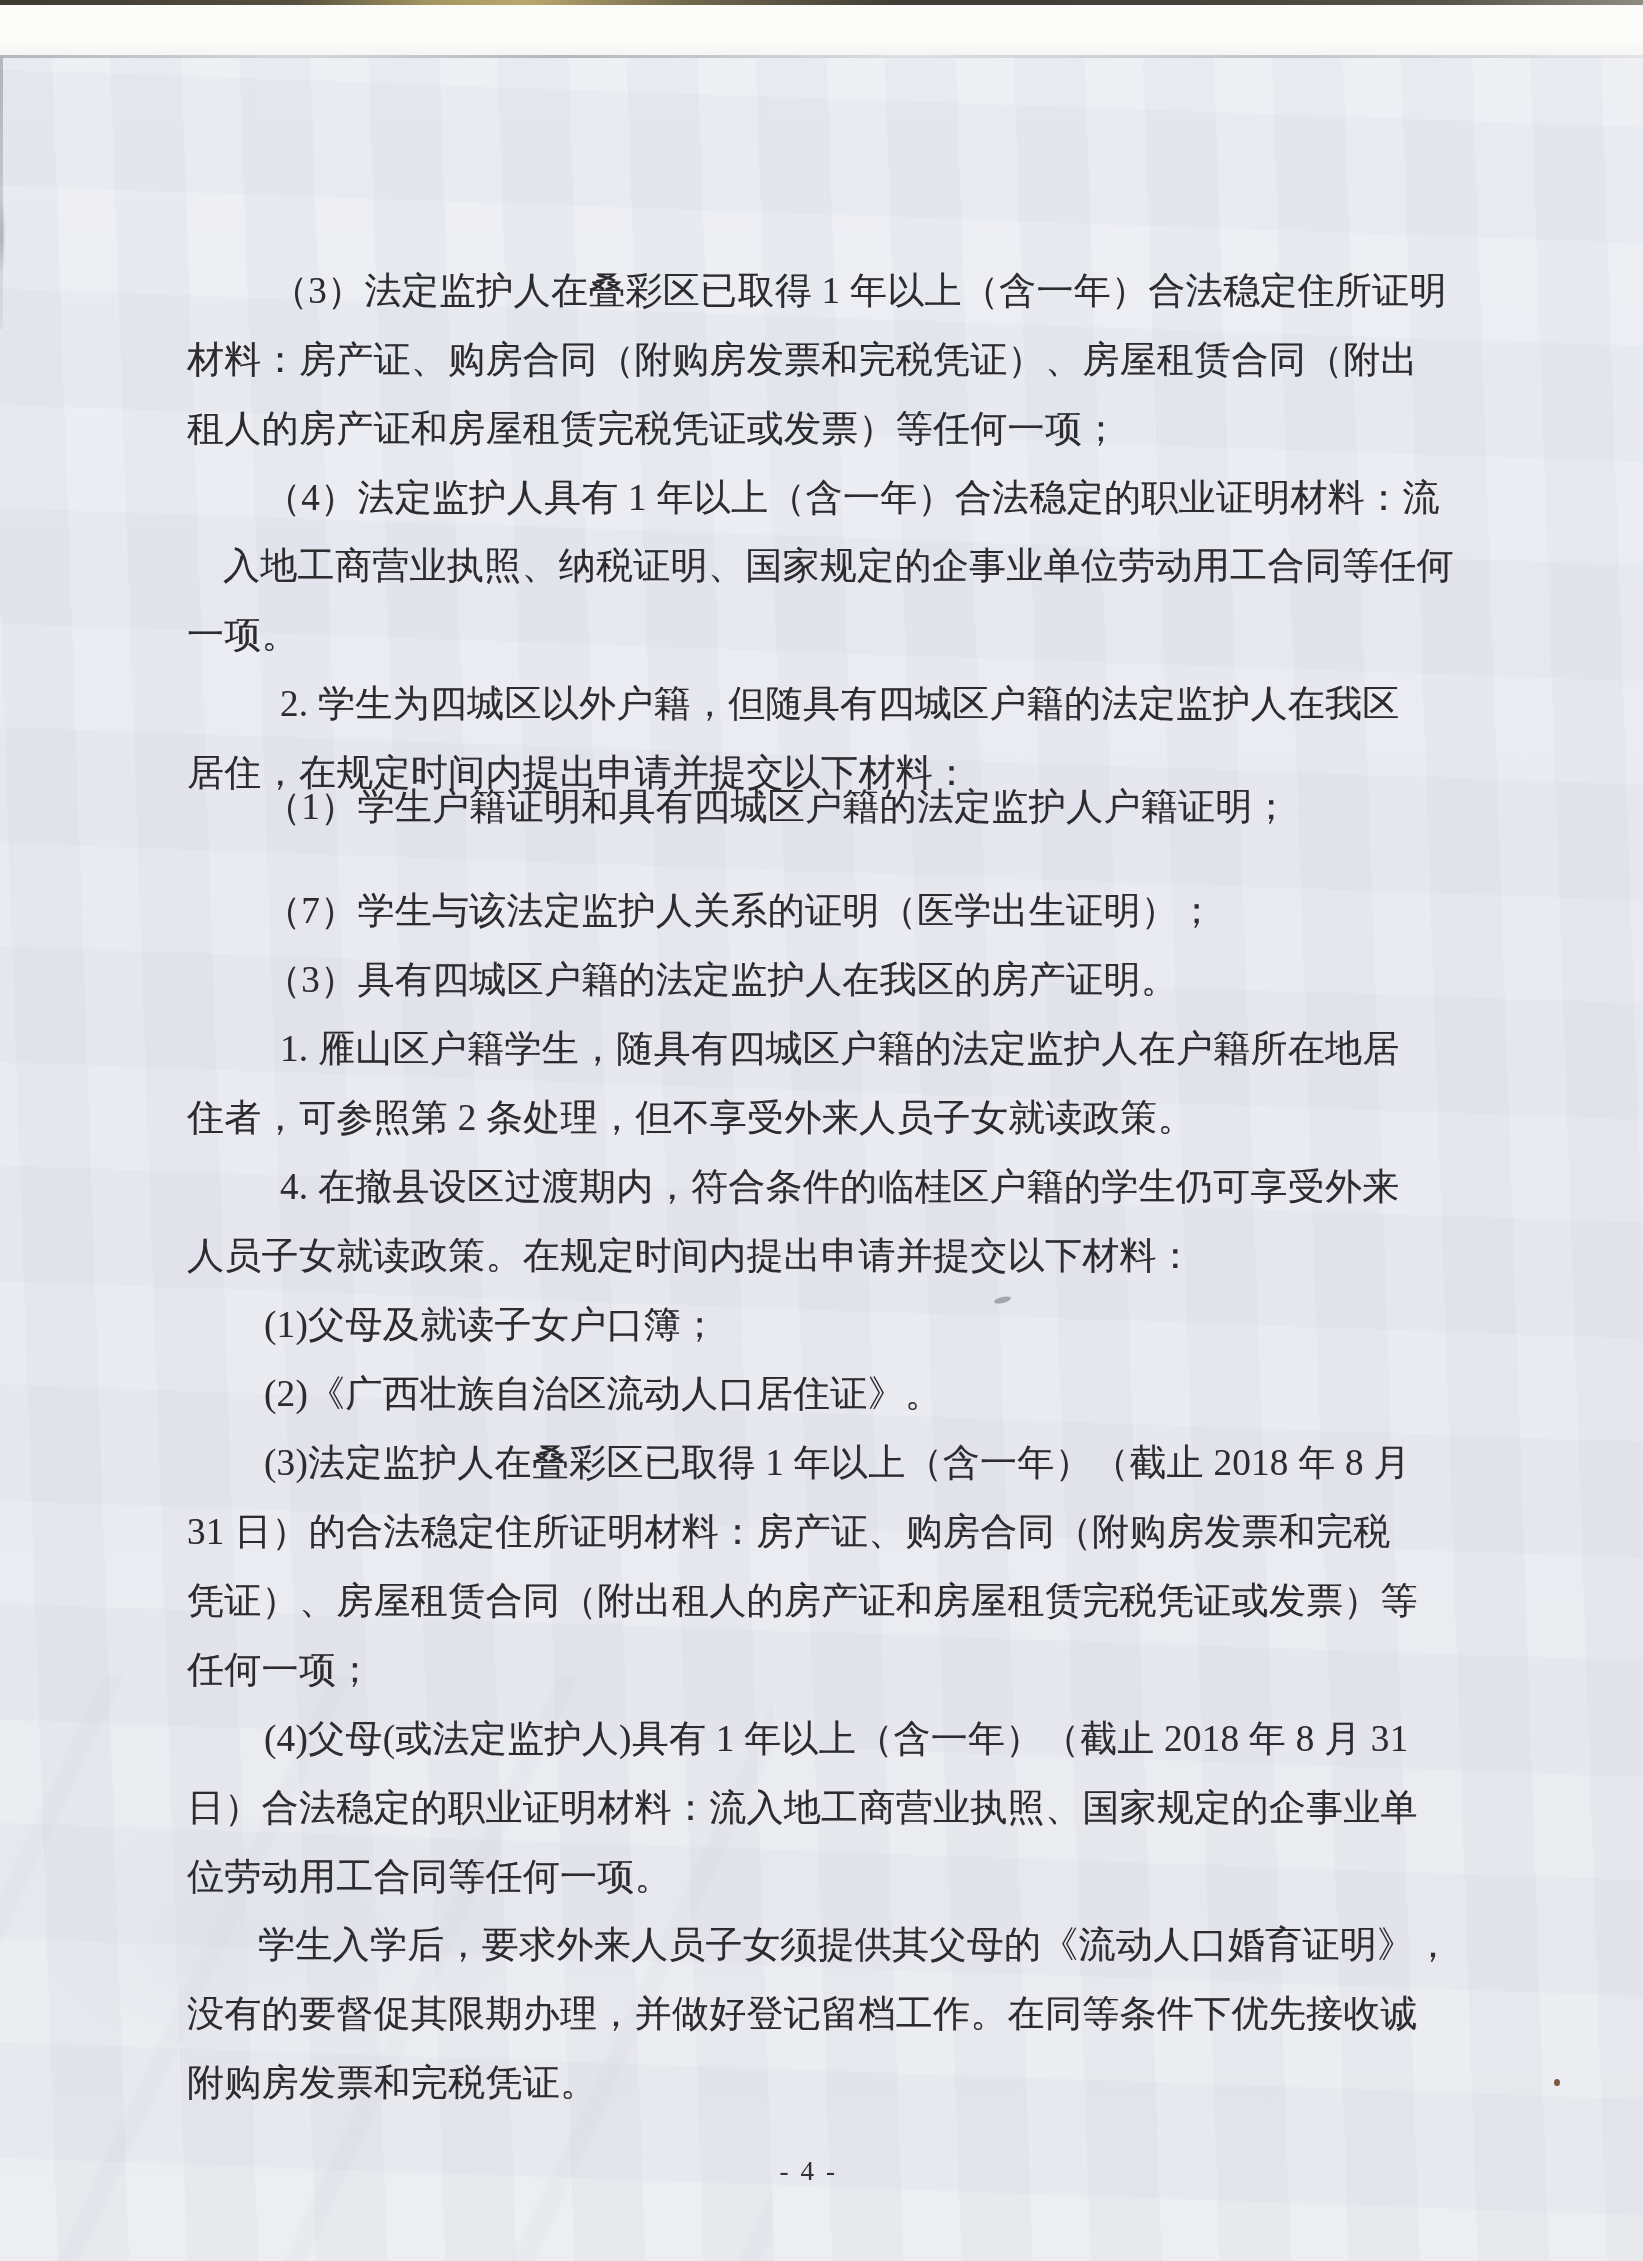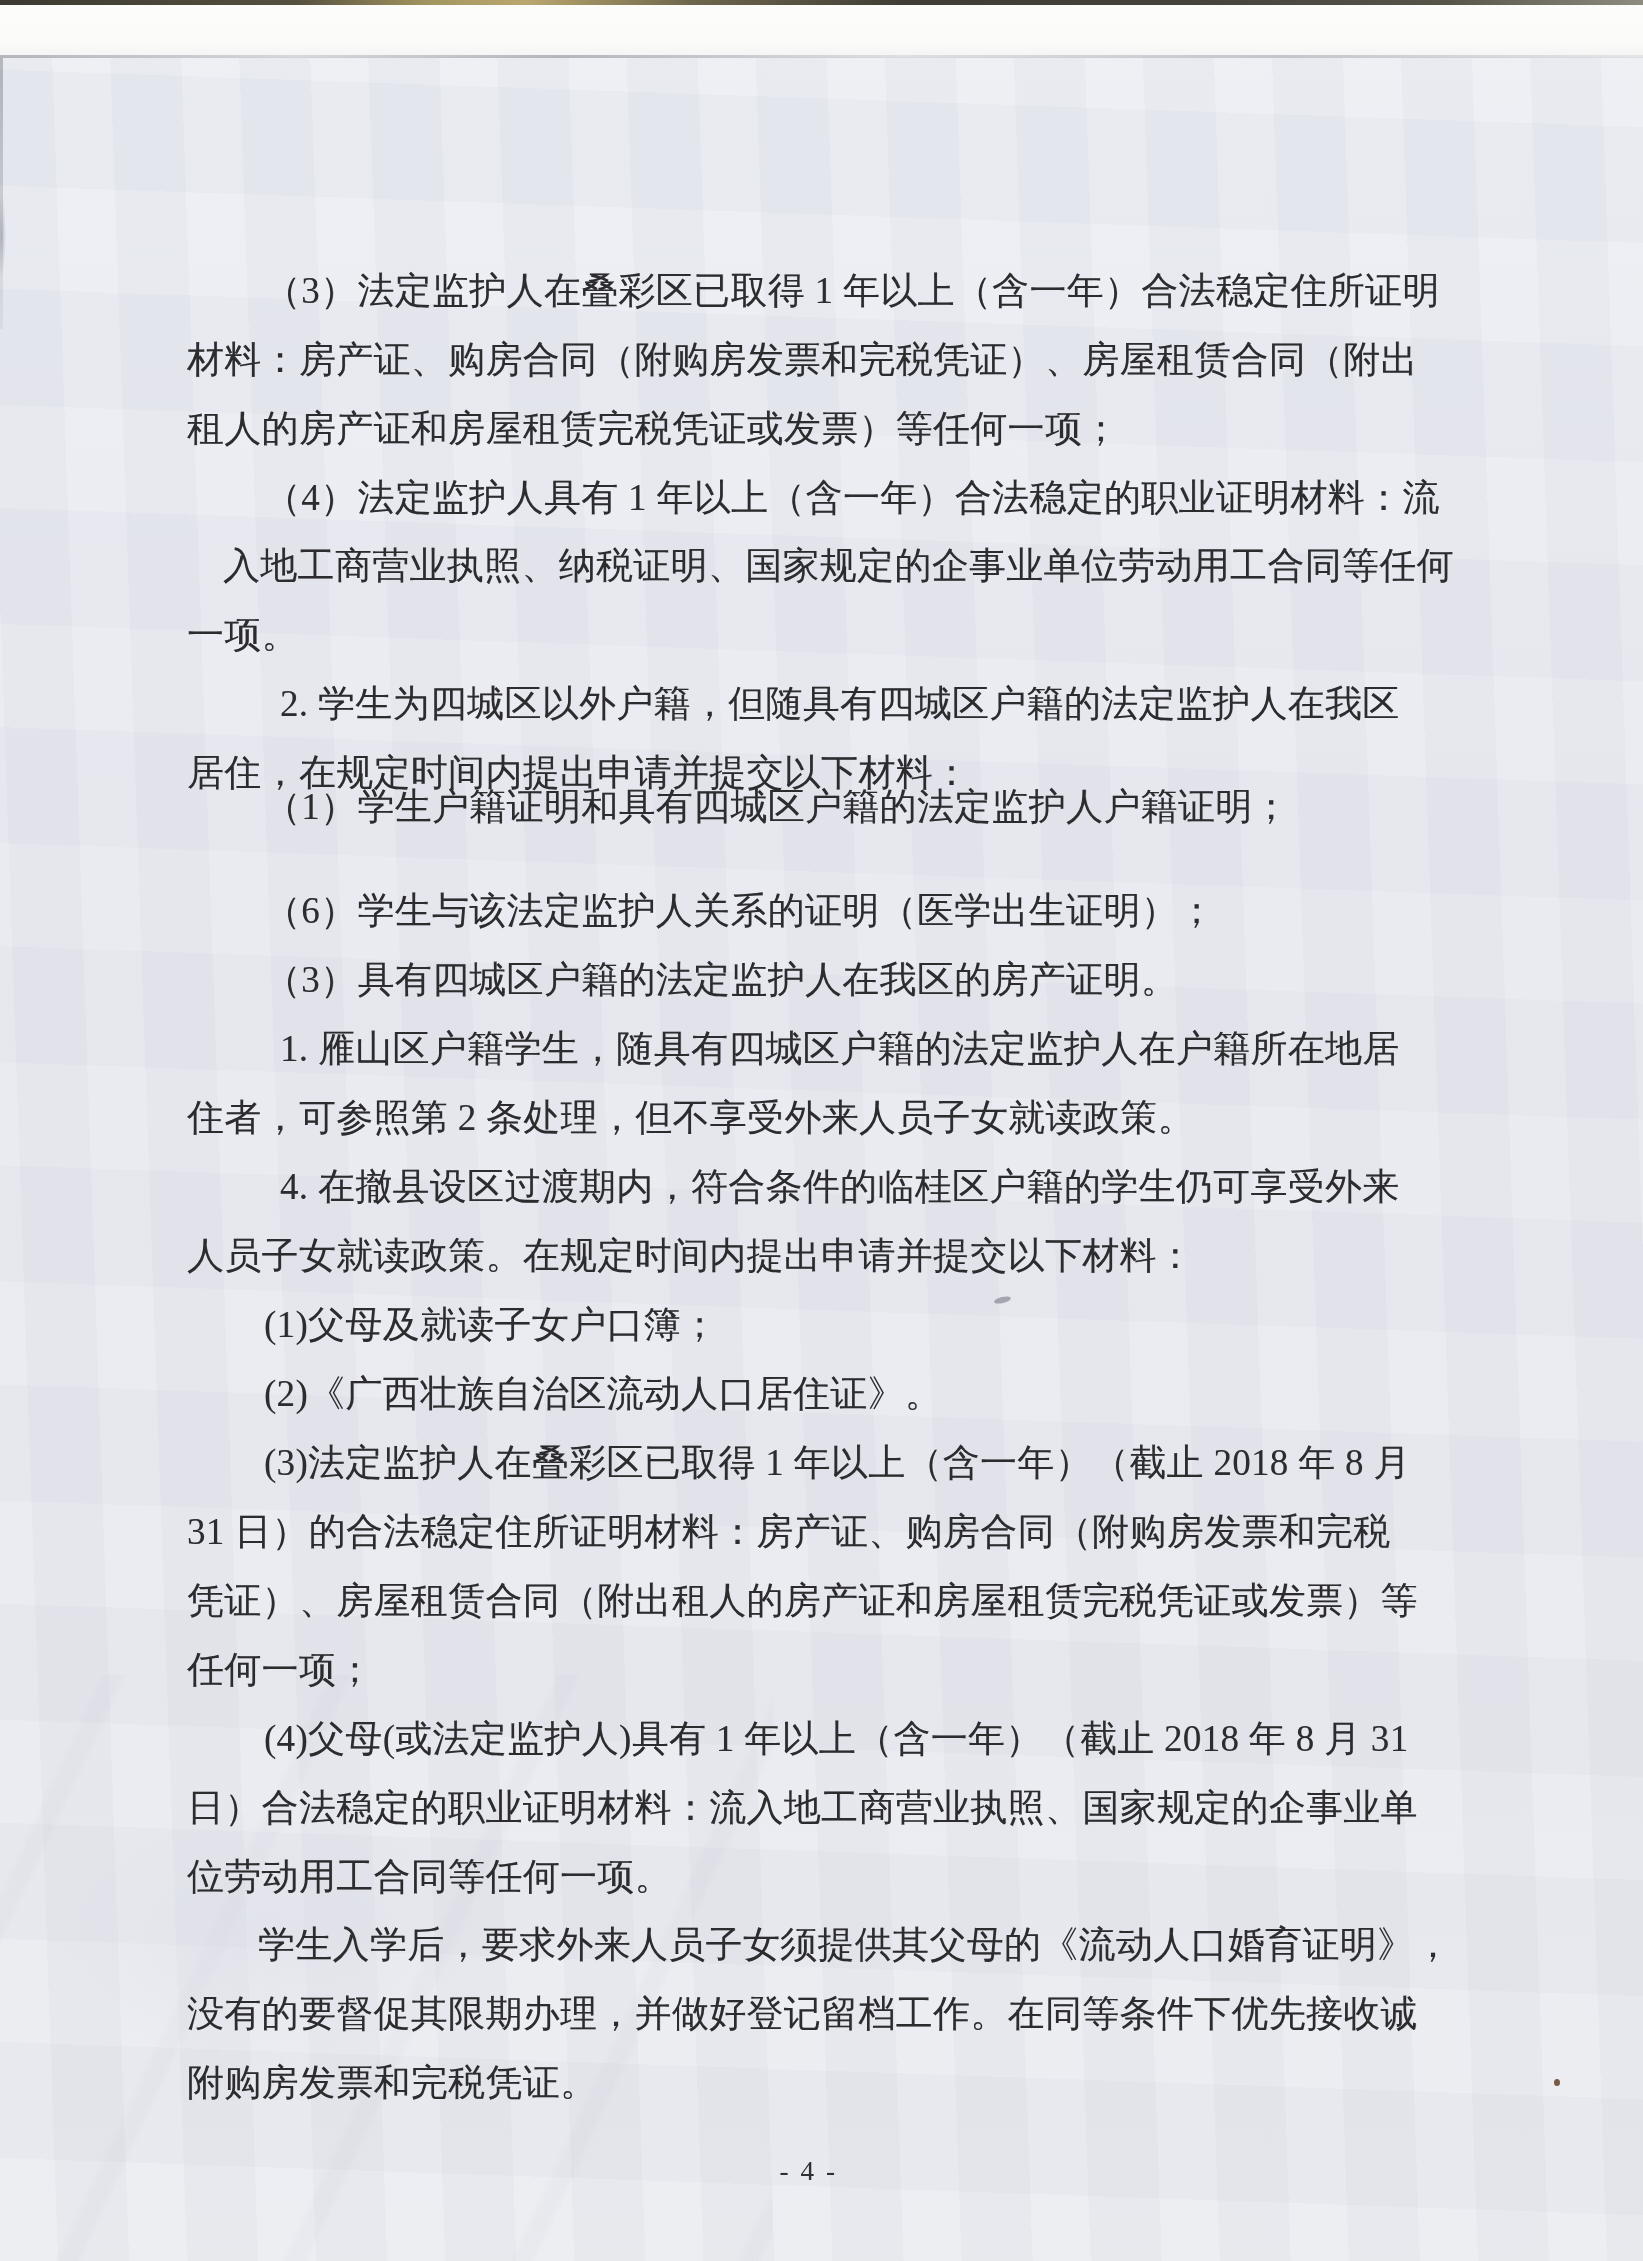--- a/index.html
+++ b/index.html
@@ -119,30 +119,30 @@
   <div class="scan-top-strip"></div>
   <div class="scan-white-band"></div>
   <div class="scan-band-edge"></div>
   <div class="scan-left-edge"></div>
   <div class="scan-left-blob"></div>
   <div class="paper-texture-a"></div>
   <div class="paper-texture-b"></div>
 
   <div class="text-block">
 
-  <div class="line indent-item" style="top: 271px;">（3）法定监护人在叠彩区已取得 1 年以上（含一年）合法稳定住所证明</div>
+  <div class="line indent-item" style="top: 271px; margin-left: 7px;">（3）法定监护人在叠彩区已取得 1 年以上（含一年）合法稳定住所证明</div>
       <div class="line indent-cont" style="top: 340px;">材料：房产证、购房合同（附购房发票和完税凭证）、房屋租赁合同（附出</div>
       <div class="line indent-cont" style="top: 409px;">租人的房产证和房屋租赁完税凭证或发票）等任何一项；</div>
       <div class="line indent-item" style="top: 478px;">（4）法定监护人具有 1 年以上（含一年）合法稳定的职业证明材料：流</div>
       <div class="line indent-cont" style="top: 546px; margin-left: 36px;">入地工商营业执照、纳税证明、国家规定的企事业单位劳动用工合同等任何</div>
       <div class="line indent-cont" style="top: 615px;">一项。</div>
       <div class="line indent-num" style="top: 684px;">2. 学生为四城区以外户籍，但随具有四城区户籍的法定监护人在我区</div>
       <div class="line indent-cont" style="top: 753px;">居住，在规定时间内提出申请并提交以下材料：</div>
       <div class="line indent-item" style="top: 787px;">（1）学生户籍证明和具有四城区户籍的法定监护人户籍证明；</div>
-      <div class="line indent-item" style="top: 891px;">（6）学生与该法定监护人关系的证明（医学出生证明）；</div>
+      <div class="line indent-item" style="top: 891px;">（7）学生与该法定监护人关系的证明（医学出生证明）；</div>
       <div class="line indent-item" style="top: 960px;">（3）具有四城区户籍的法定监护人在我区的房产证明。</div>
       <div class="line indent-num" style="top: 1029px;">1. 雁山区户籍学生，随具有四城区户籍的法定监护人在户籍所在地居</div>
       <div class="line indent-cont" style="top: 1098px;">住者，可参照第 2 条处理，但不享受外来人员子女就读政策。</div>
       <div class="line indent-num" style="top: 1167px;">4. 在撤县设区过渡期内，符合条件的临桂区户籍的学生仍可享受外来</div>
       <div class="line indent-cont" style="top: 1236px;">人员子女就读政策。在规定时间内提出申请并提交以下材料：</div>
       <div class="line indent-item" style="top: 1305px;">(1)父母及就读子女户口簿；</div>
       <div class="line indent-item" style="top: 1374px;">(2)《广西壮族自治区流动人口居住证》。</div>
       <div class="line indent-item" style="top: 1443px;">(3)法定监护人在叠彩区已取得 1 年以上（含一年）（截止 2018 年  8  月</div>
       <div class="line indent-cont" style="top: 1512px;">31 日）的合法稳定住所证明材料：房产证、购房合同（附购房发票和完税</div>
       <div class="line indent-cont" style="top: 1581px;">凭证）、房屋租赁合同（附出租人的房产证和房屋租赁完税凭证或发票）等</div>

